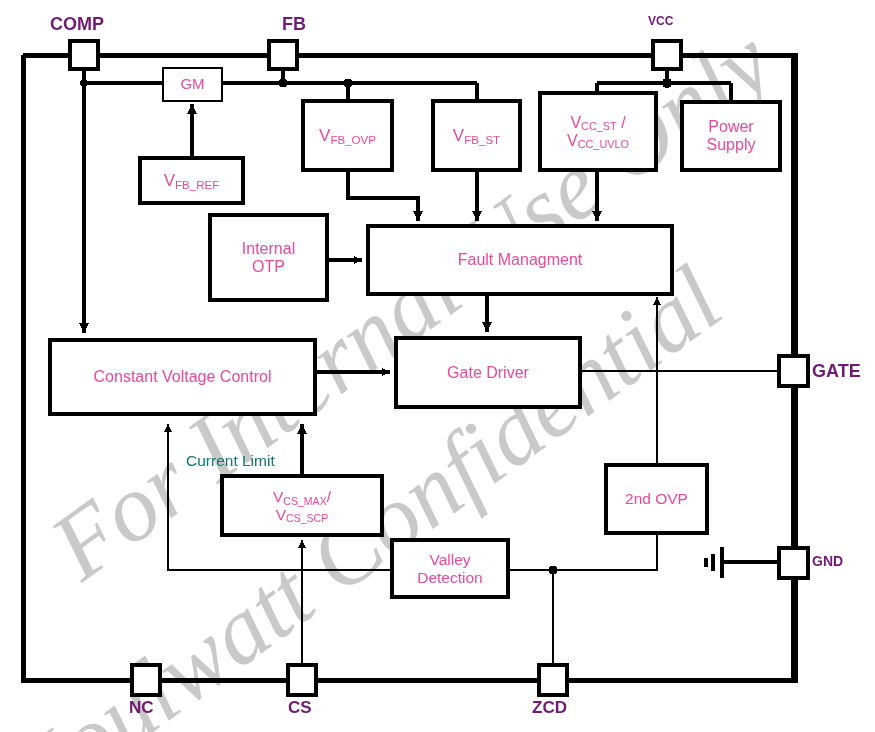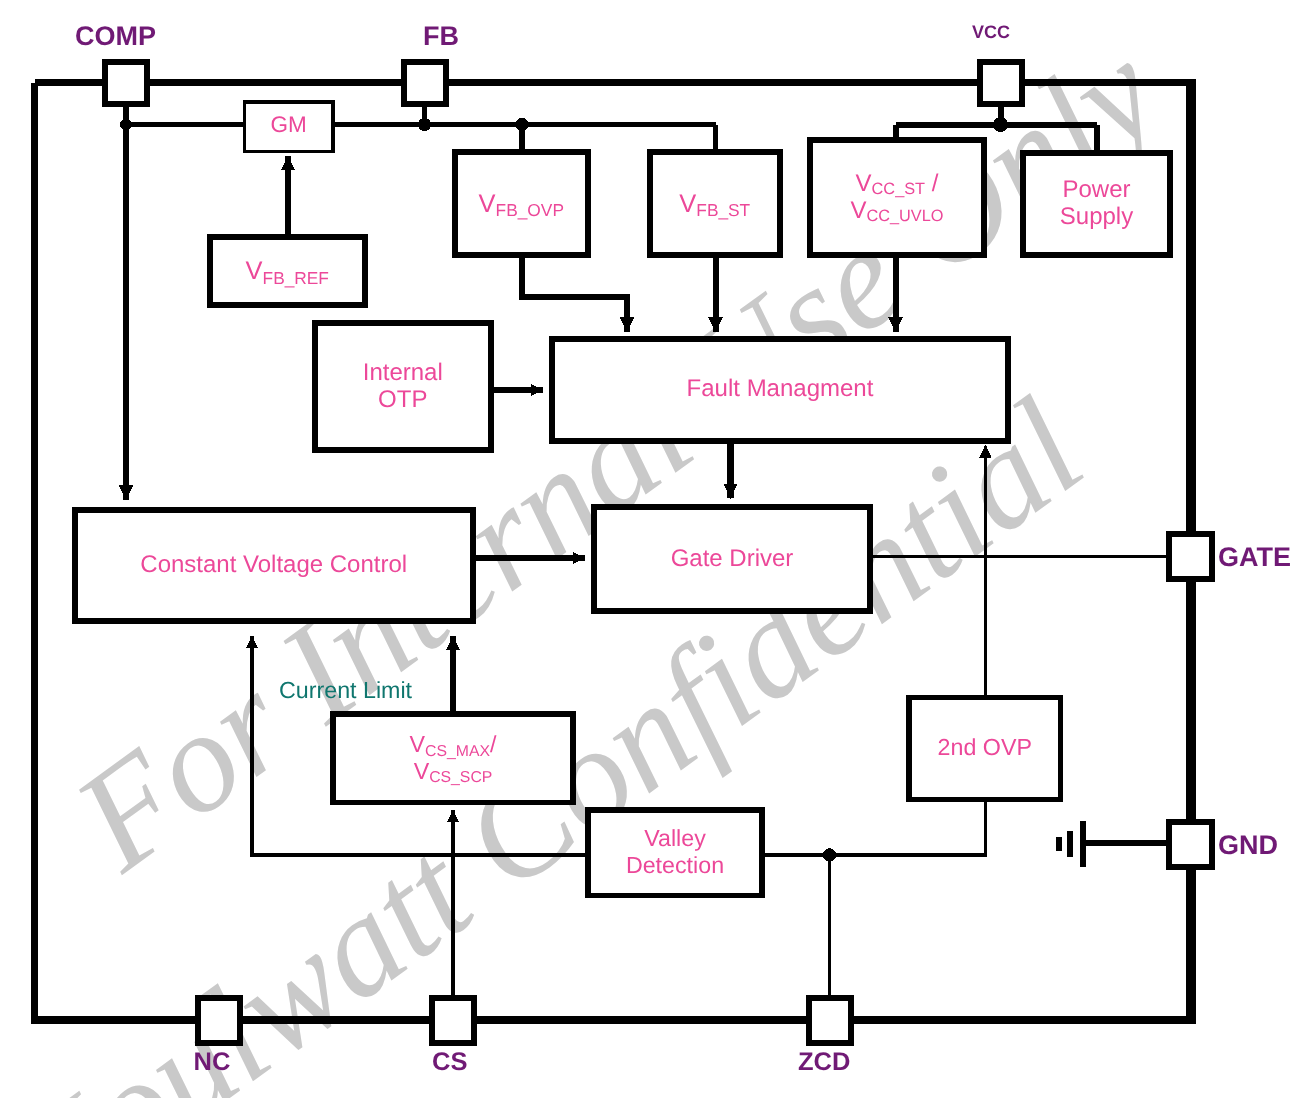--- a/index.html
+++ b/index.html
@@ -221,18 +221,18 @@
   <div class="boxlbl" style="left:606px;top:465px;width:101px;height:68px;font-size:15.5px;">
        <span>2nd OVP</span>
     </div>
 
   <div class="plainlbl" style="left:186px;top:452px;font-size:15.5px;">Current Limit</div>
 
   <div class="pinname" style="left:50px;top:14px;font-size:18px;">COMP</div>
   <div class="pinname" style="left:282px;top:14px;font-size:18px;">FB</div>
   <div class="pinname" style="left:648px;top:14px;font-size:12px;">VCC</div>
   <div class="pinname" style="left:812px;top:361px;font-size:18px;">GATE</div>
-  <div class="pinname" style="left:812px;top:553px;font-size:18px;">GND</div>
+  <div class="pinname" style="left:812px;top:553px;font-size:14px;">GND</div>
   <div class="pinname" style="left:129px;top:698px;font-size:17px;">NC</div>
   <div class="pinname" style="left:288px;top:698px;font-size:17px;">CS</div>
   <div class="pinname" style="left:532px;top:698px;font-size:17px;">ZCD</div>
 
 </div>
 
 </body></html>

